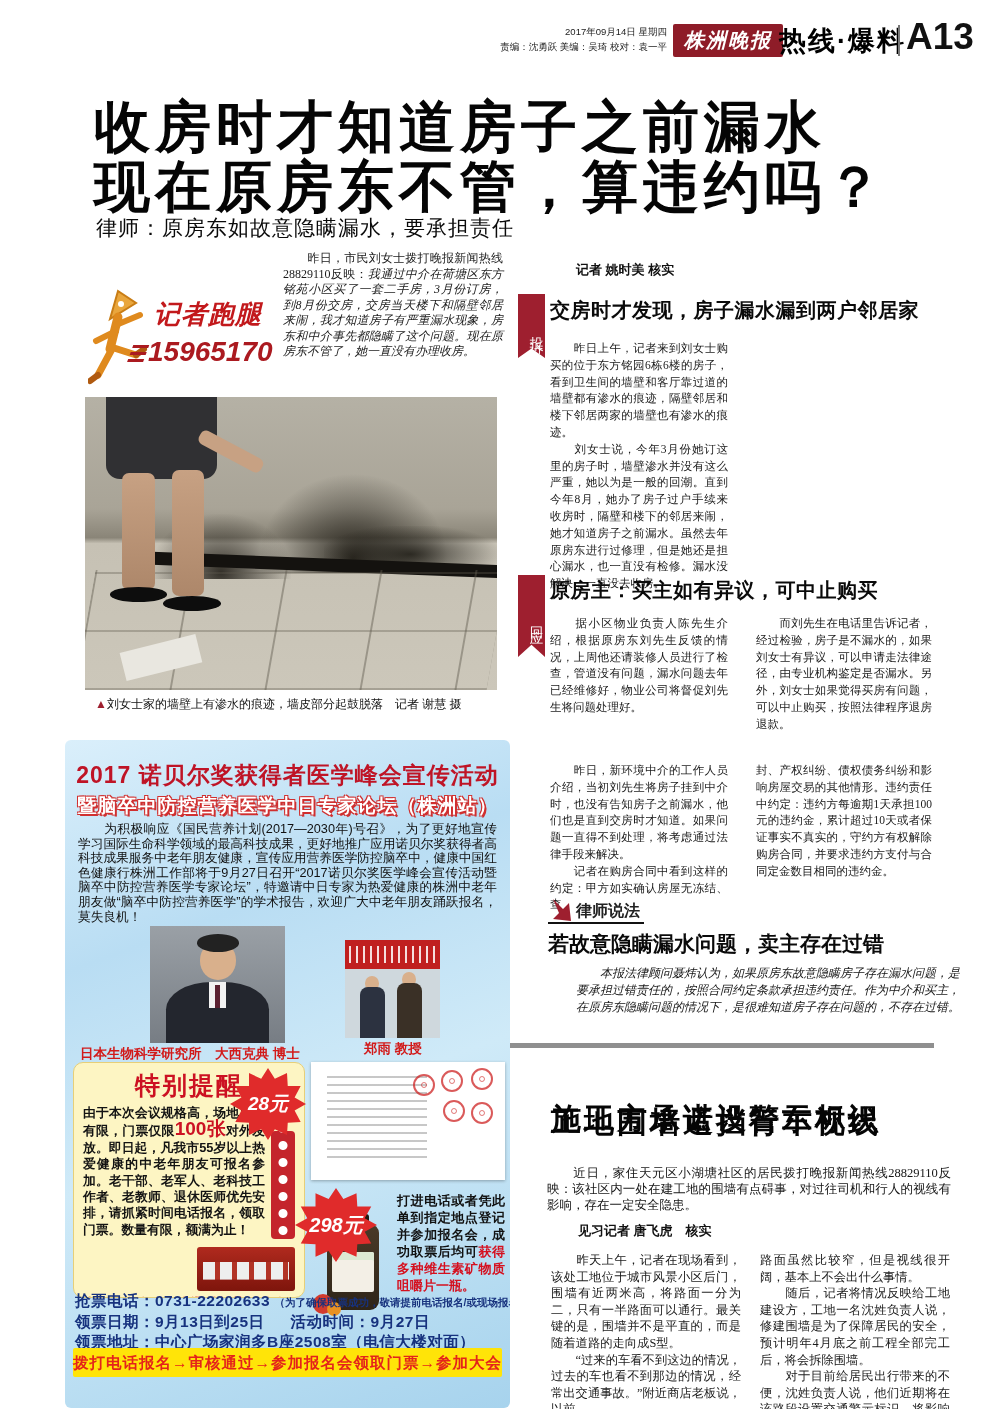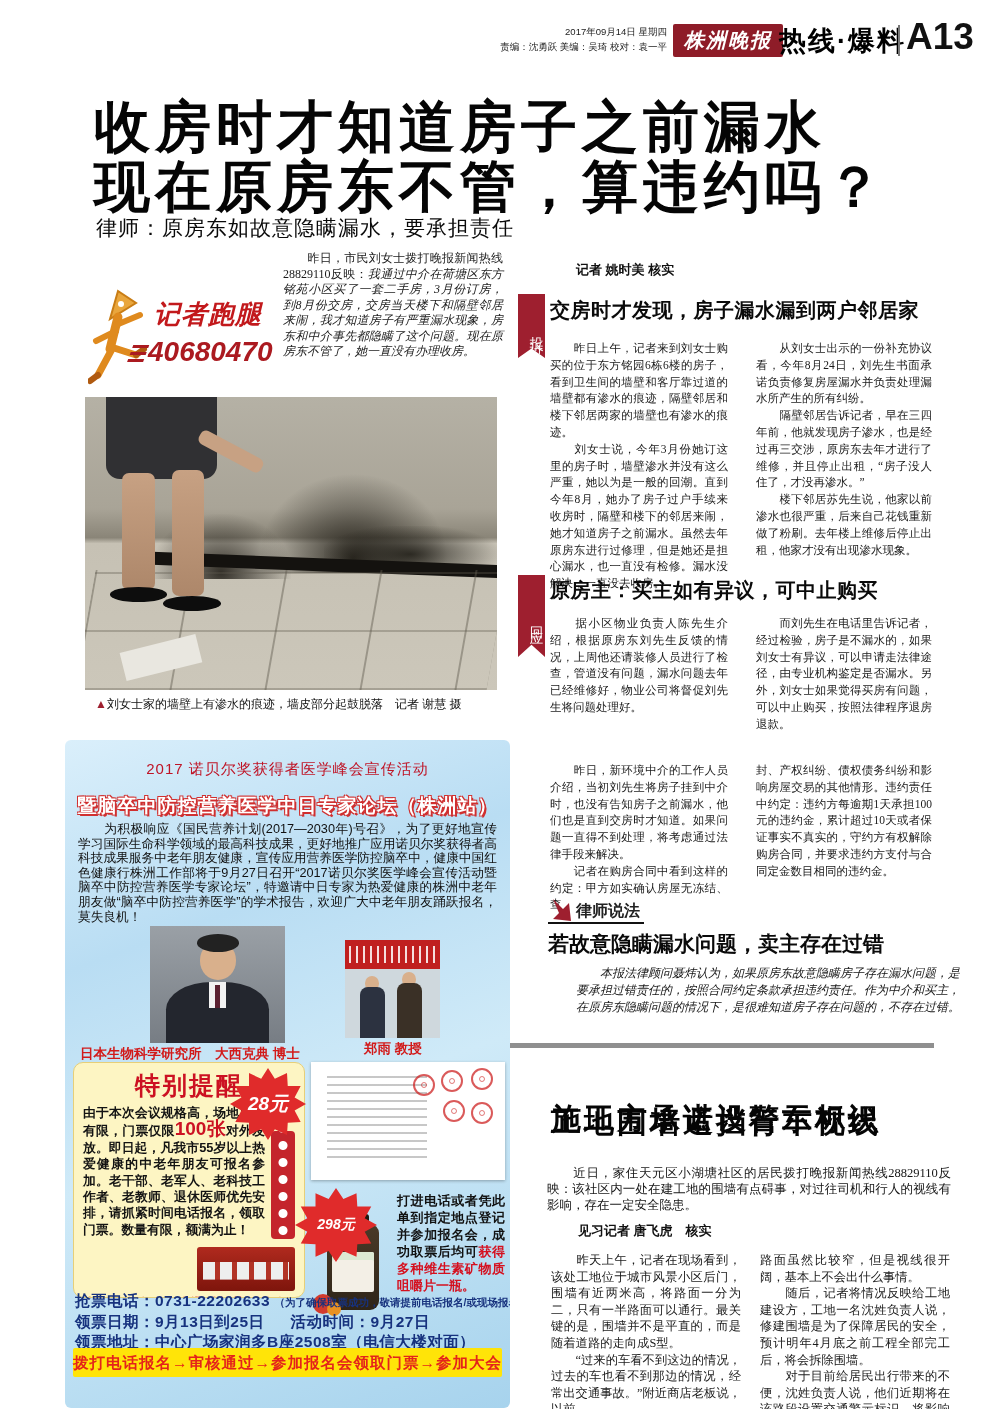--- a/index.html
+++ b/index.html
@@ -84,21 +84,21 @@
   .a2-head2 { left:551px; top:1099px; font-size:30px; font-weight:900; letter-spacing:3px; color:#050505; }
   .a2-intro { left:547px; top:1165px; width:404px; font-size:12.5px; line-height:16px; text-align:justify;
               font-family:"Liberation Serif", serif; white-space:pre-line; color:#151515; }
   .a2-reporter { left:578px; top:1222px; font-size:13px; font-weight:bold; color:#111; }
   #a2c1 { left:551px; top:1252px; width:190px; font-size:12.3px; line-height:16.6px; }
   #a2c2 { left:760px; top:1252px; width:190px; font-size:12.3px; line-height:16.6px; }
 
   
   .ad { left:65px; top:740px; width:445px; height:668px; border-radius:6px; overflow:hidden;
         background:linear-gradient(160deg,#daeffb 0%,#b9ddf3 28%,#cfeaf8 55%,#a7d3ed 100%); }
-  .ad-title { top:20px; width:100%; text-align:center; font-size:15px; font-weight:400; color:#bf1426; letter-spacing:1px; }
+  .ad-title { top:20px; width:100%; text-align:center; font-size:23px; font-weight:700; color:#bf1426; letter-spacing:1px; }
   .ad-subtitle { top:53px; width:100%; text-align:center; font-size:19px; font-weight:900; color:#fff; letter-spacing:1px;
                  text-shadow:-1px -1px 0 #d03030, 1px -1px 0 #d03030, -1px 1px 0 #d03030, 1px 1px 0 #d03030, 2px 2px 0 #d03030; }
   .ad-body { left:13px; top:82px; width:419px; font-size:12.7px; line-height:14.6px; text-align:justify; color:#101010; }
   .ad-photo1 { left:85px; top:186px; width:135px; height:117px; background:linear-gradient(#9aa0a6,#777d84); overflow:hidden; }
   .p1-suit { position:absolute; left:12%; bottom:0; width:76%; height:52%; background:#23262e; border-radius:45% 45% 0 0; }
   .p1-shirt { position:absolute; left:44%; bottom:30%; width:12%; height:22%; background:#f2f2f2; }
   .p1-tie  { position:absolute; left:48%; bottom:30%; width:4%; height:20%; background:#5a2030; }
   .p1-face { position:absolute; left:37%; top:13%; width:27%; height:33%; background:#d9b08c; border-radius:50%; }
   .p1-hair { position:absolute; left:35%; top:7%; width:31%; height:15%; background:#222; border-radius:50%; }
   .ad-photo2 { left:280px; top:200px; width:95px; height:98px; background:#cfd8dd; overflow:hidden; }
@@ -120,21 +120,21 @@
                background:radial-gradient(circle at 50% 50%, #fff 4px, transparent 5px) 50% 6px / 24px 17px repeat-y, #c4252c; }
   .photo-card { float:right; clear:right; display:block; width:98px; height:44px; margin:4px 0 4px 6px;
                 background:repeating-linear-gradient(90deg,#eee 0 12px,#b23326 12px 17px) 50% 55% / 88% 40% no-repeat,
                            linear-gradient(#b02a1e,#7e150c); border-radius:3px; }
   .reminder-footer { clear:both; margin-top:5px; text-align:center; font-size:13.5px; font-weight:900; color:#d50f1e; white-space:nowrap; }
 
   .burst { position:absolute; background:#e02b2b; color:#fff; font-weight:900; display:flex; align-items:center;
            justify-content:center; z-index:5; font-style:italic;
            clip-path:polygon(50% 0%,59% 15%,75% 7%,76% 25%,93% 25%,85% 41%,100% 50%,85% 59%,93% 75%,76% 76%,75% 93%,59% 85%,50% 100%,41% 85%,25% 93%,25% 76%,7% 75%,15% 59%,0% 50%,15% 41%,7% 25%,25% 25%,25% 7%,41% 15%); }
   #burst28  { left:165px; top:328px; width:76px; height:72px; font-size:19px; }
-  #burst298 { left:230px; top:448px; width:82px; height:74px; font-size:14px; }
+  #burst298 { left:230px; top:448px; width:82px; height:74px; font-size:20px; }
 
   .document { left:246px; top:322px; width:194px; height:118px; background:#fff; box-shadow:0 1px 3px rgba(0,0,0,.3); }
   .doc-lines { position:absolute; left:8%; top:12%; width:52%; height:74%; opacity:.55;
                background:repeating-linear-gradient(180deg,#9a9a9a 0 2px,transparent 2px 8px); }
   .stamp { position:absolute; width:22px; height:22px; border:2px solid rgba(205,35,35,.75); border-radius:50%; }
   .stamp:after { content:""; position:absolute; inset:6px; border:1px solid rgba(205,35,35,.6); border-radius:50%; }
   .st1 { right:42px; top:8px; } .st2 { right:12px; top:6px; } .st3 { right:70px; top:12px; }
   .st4 { right:40px; top:38px; } .st5 { right:12px; top:40px; }
 
   .bottle-wrap { left:248px; top:470px; width:80px; height:108px; }
@@ -180,21 +180,21 @@
     <svg class="abs" width="72" height="98" viewBox="0 0 72 98">
       <polygon points="30,2 48,14 22,30" fill="#e9a63d" stroke="#c97d15" stroke-width="2"></polygon>
       <circle cx="33" cy="15" r="3" fill="#fff"></circle>
       <path d="M30 28 L22 60" stroke="#df8a1e" stroke-width="9" stroke-linecap="round" fill="none"></path>
       <path d="M28 36 L52 26 M28 42 L8 52" stroke="#df8a1e" stroke-width="6" stroke-linecap="round"></path>
       <path d="M23 58 L48 66 M24 60 L10 86" stroke="#df8a1e" stroke-width="7" stroke-linecap="round"></path>
       <path d="M48 66 L56 60 M10 86 L2 92" stroke="#b05a10" stroke-width="6" stroke-linecap="round"></path>
     </svg>
     <div class="hotline-title">记者跑腿</div>
     <span class="speed"></span>
-    <div class="hotline-number">40680470</div>
+    <div class="hotline-number">15965170</div>
   </div>
 
   <div class="abs photo">
     <div class="ph-stain1"></div>
     <div class="ph-stain2"></div>
     <div class="ph-stain3"></div>
     <div class="ph-base"></div>
     <div class="ph-tiles"></div>
     <div class="ph-shorts"></div>
     <div class="ph-leg1"></div>
@@ -205,23 +205,20 @@
     <div class="ph-paper"></div>
   </div>
   <div class="abs caption"><span class="tri">▲</span><span>刘女士家的墙壁上有渗水的痕迹，墙皮部分起鼓脱落　记者 谢慧 摄</span></div>
 
   <div class="abs reporter">记者 姚时美 核实</div>
 
   <div class="abs tag" id="tag1">投诉</div>
   <div class="abs sec-head" id="sec1-head">交房时才发现，房子漏水漏到两户邻居家</div>
   <div class="abs col" id="s1c1">　　昨日上午，记者来到刘女士购买的位于东方铭园6栋6楼的房子，看到卫生间的墙壁和客厅靠过道的墙壁都有渗水的痕迹，隔壁邻居和楼下邻居两家的墙壁也有渗水的痕迹。
 　　刘女士说，今年3月份她订这里的房子时，墙壁渗水并没有这么严重，她以为是一般的回潮。直到今年8月，她办了房子过户手续来收房时，隔壁和楼下的邻居来闹，她才知道房子之前漏水。虽然去年原房东进行过修理，但是她还是担心漏水，也一直没有检修。漏水没解决，一直没去收房。</div>
-  <div class="abs col" id="s1c2">　　从刘女士出示的一份补充协议看，今年8月24日，刘先生书面承诺负责修复房屋漏水并负责处理漏水所产生的所有纠纷。
-　　隔壁邻居告诉记者，早在三四年前，他就发现房子渗水，也是经过再三交涉，原房东去年才进行了维修，并且停止出租，“房子没人住了，才没再渗水。”
-　　楼下邻居苏先生说，他家以前渗水也很严重，后来自己花钱重新做了粉刷。去年楼上维修后停止出租，他家才没有出现渗水现象。</div>
 
   <div class="abs tag" id="tag2">回应</div>
   <div class="abs sec-head" id="sec2-head">原房主：买主如有异议，可中止购买</div>
   <div class="abs col" id="s2c1">　　据小区物业负责人陈先生介绍，根据原房东刘先生反馈的情况，上周他还请装修人员进行了检查，管道没有问题，漏水问题去年已经维修好，物业公司将督促刘先生将问题处理好。</div>
   <div class="abs col" id="s2c2">　　而刘先生在电话里告诉记者，经过检验，房子是不漏水的，如果刘女士有异议，可以申请走法律途径，由专业机构鉴定是否漏水。另外，刘女士如果觉得买房有问题，可以中止购买，按照法律程序退房退款。</div>
 
   <div class="abs col" id="s3c1">　　昨日，新环境中介的工作人员介绍，当初刘先生将房子挂到中介时，也没有告知房子之前漏水，他们也是直到交房时才知道。如果问题一直得不到处理，将考虑通过法律手段来解决。
 　　记者在购房合同中看到这样的约定：甲方如实确认房屋无冻结、查</div>
   <div class="abs col" id="s3c2">封、产权纠纷、债权债务纠纷和影响房屋交易的其他情形。违约责任中约定：违约方每逾期1天承担100元的违约金，累计超过10天或者保证事实不真实的，守约方有权解除购房合同，并要求违约方支付与合同定金数目相同的违约金。</div>
 

